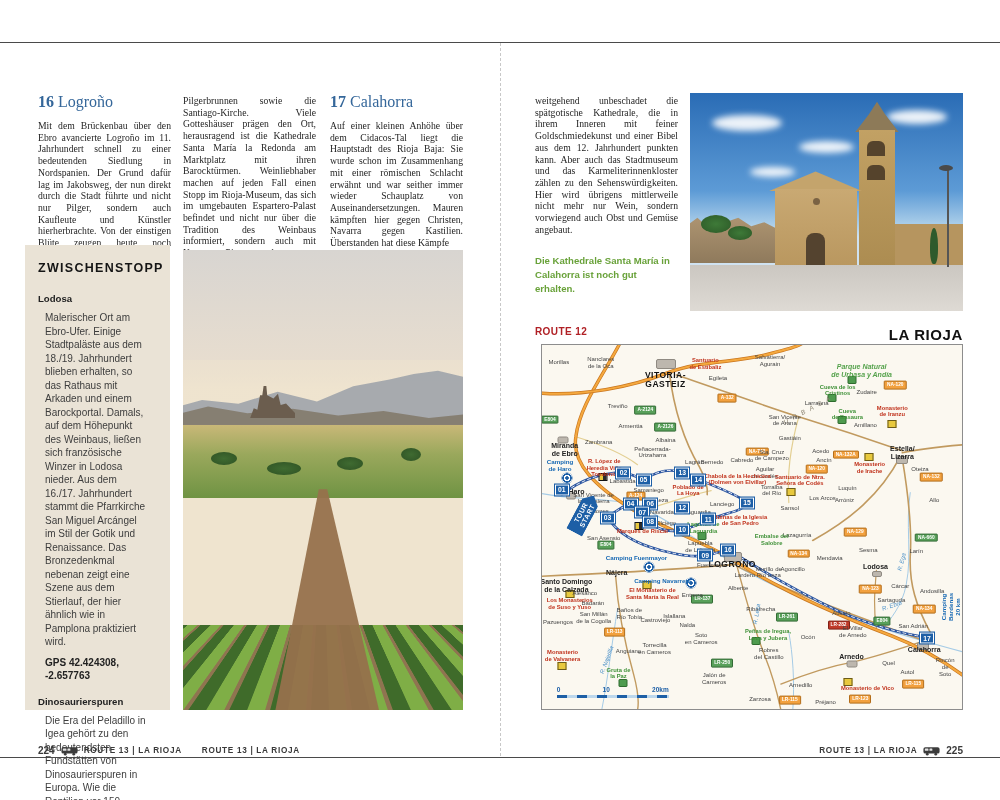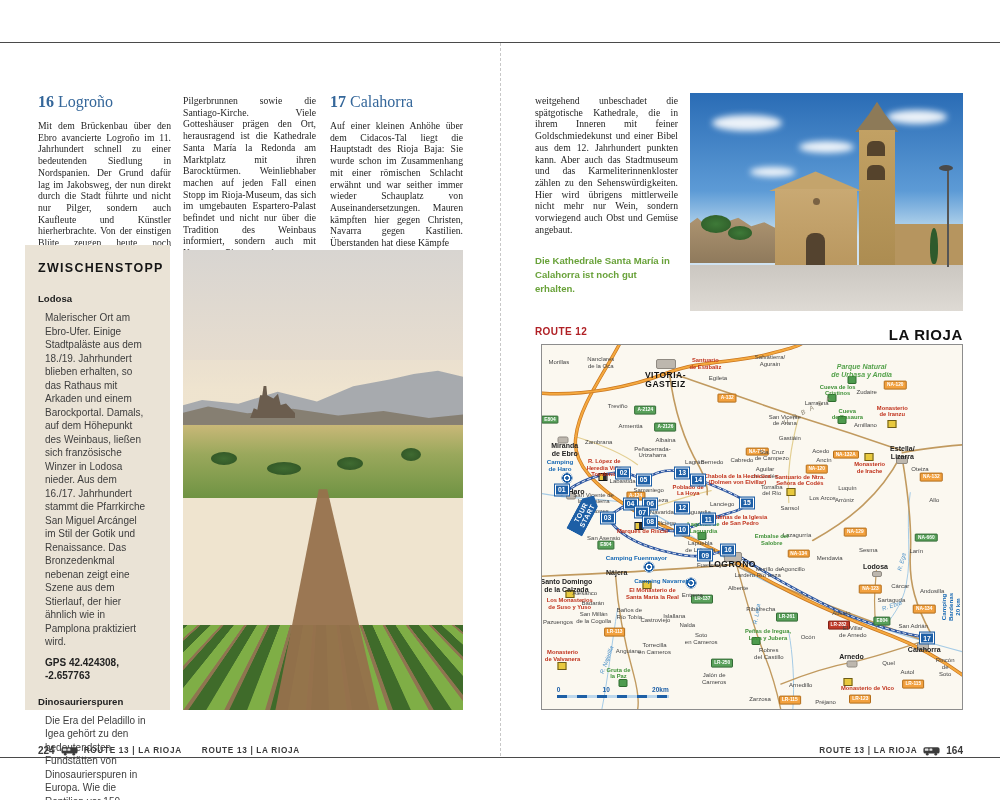--- a/index.html
+++ b/index.html
@@ -490,16 +490,16 @@
 
     <footer class="footer" style="left:auto;right:37px;">
       <span>ROUTE 13  |  LA RIOJA</span>
       <svg class="bus" viewBox="0 0 20 11">
           <rect x="0.5" y="1" width="19" height="7.5" rx="2.2" fill="#3c3c3c"></rect>
           <rect x="2.2" y="2.6" width="4.2" height="2.6" rx="0.6" fill="#ffffff" opacity="0.85"></rect>
           <rect x="7.6" y="2.6" width="3.4" height="2.6" rx="0.6" fill="#ffffff" opacity="0.85"></rect>
           <circle cx="5" cy="9.2" r="1.6" fill="#3c3c3c"></circle>
           <circle cx="15" cy="9.2" r="1.6" fill="#3c3c3c"></circle>
         </svg>
-      <span class="pagenum">164</span>
+      <span class="pagenum">225</span>
     </footer>
   </section>
 </div>
 
 </body></html>

